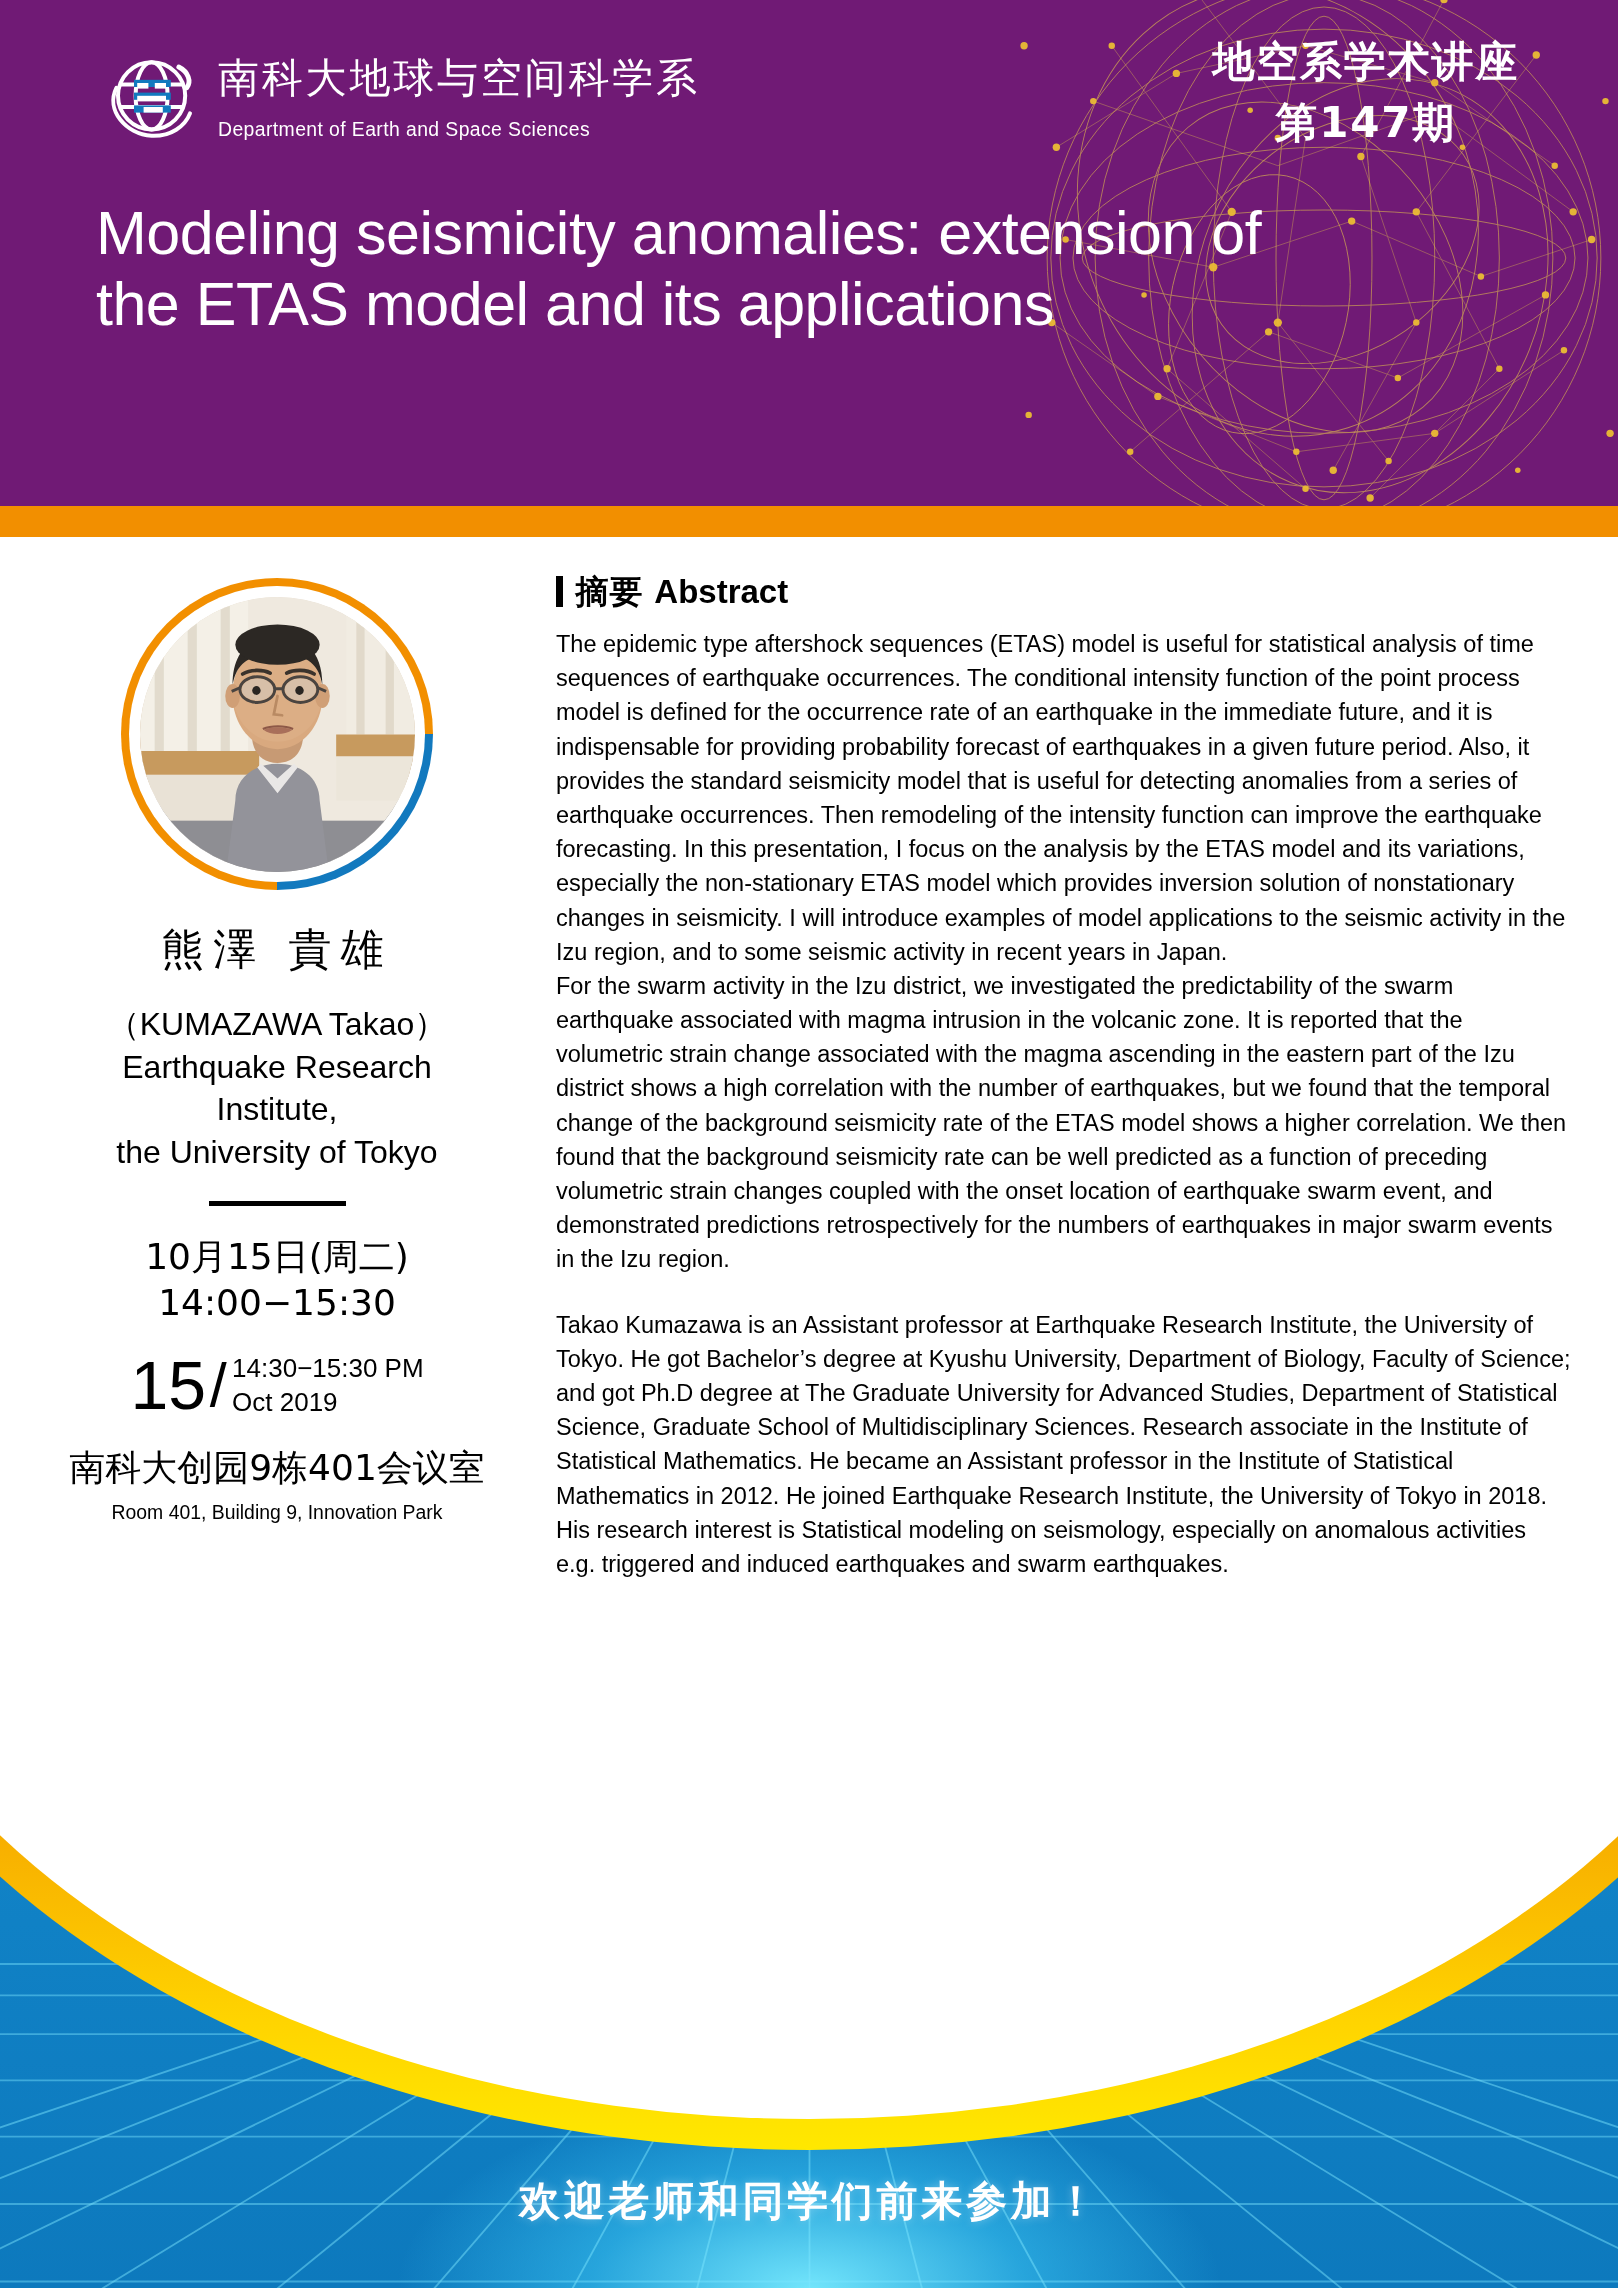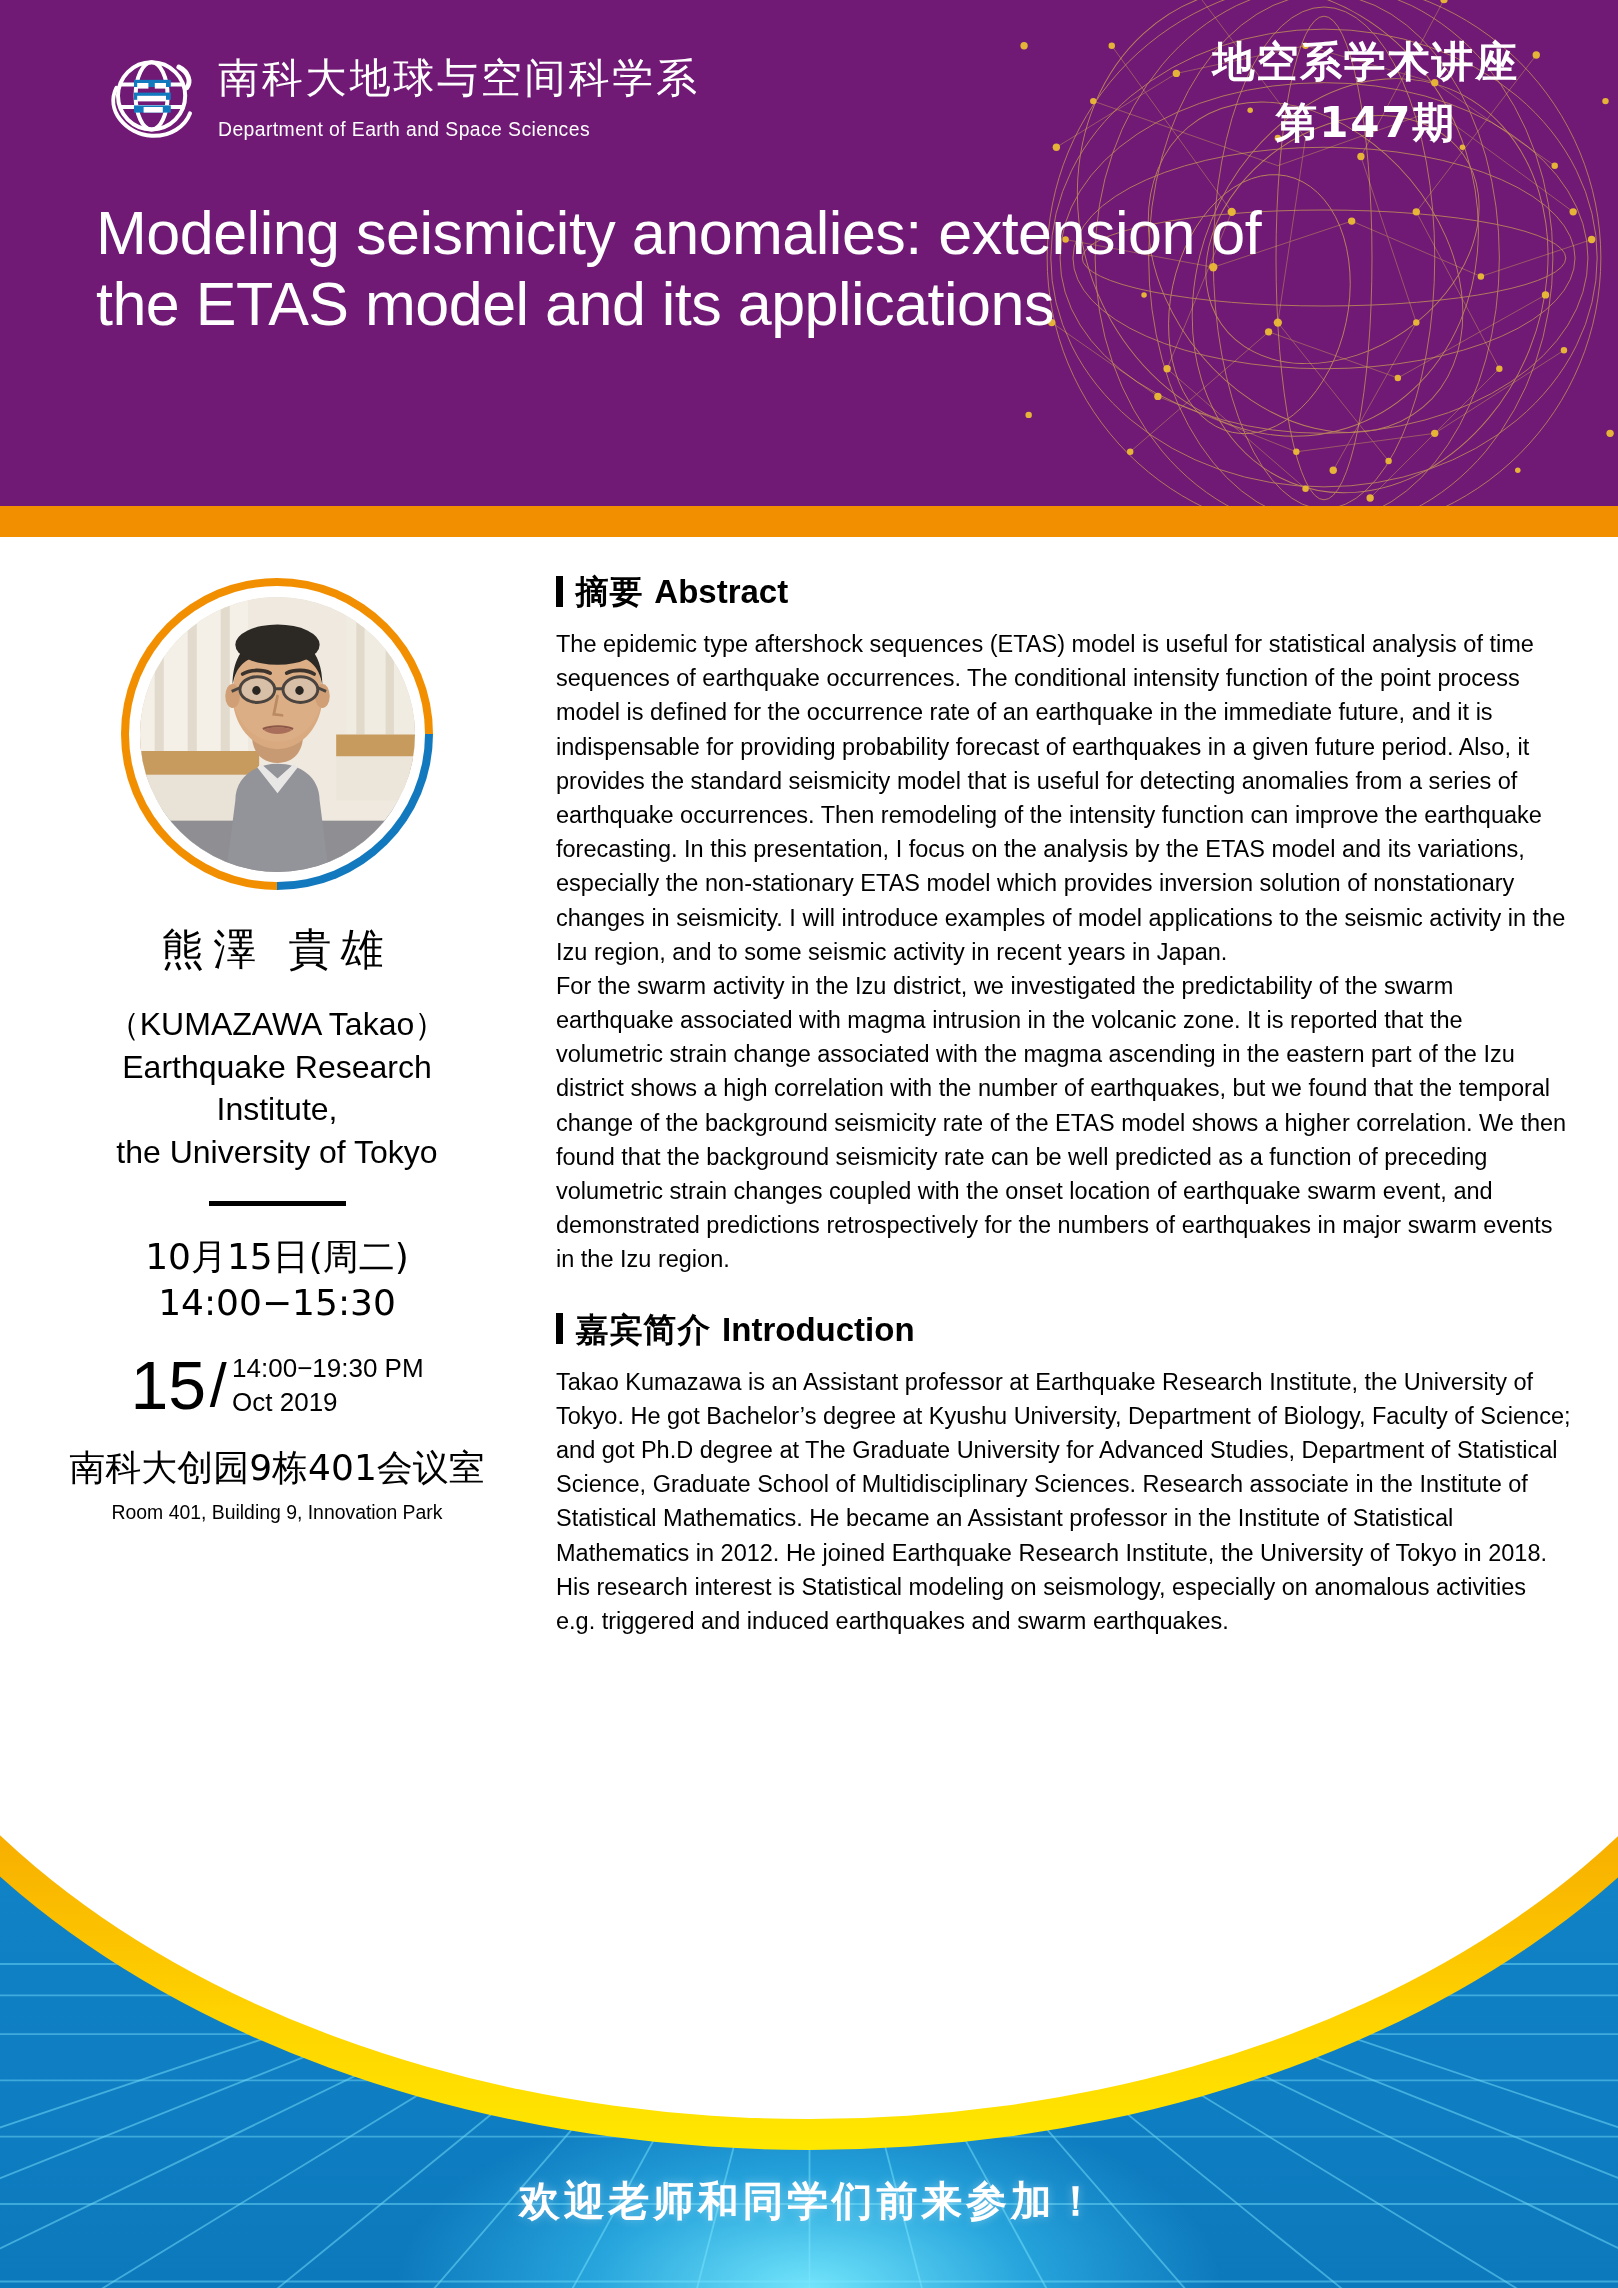--- a/index.html
+++ b/index.html
@@ -403,21 +403,21 @@
 
   <div class="date-cn">
     <div>10月15日(周二)</div>
     <div>14:00−15:30</div>
   </div>
 
   <div class="bigdate">
     <span class="bigdate-num">15</span>
     <span class="bigdate-slash">/</span>
     <span class="bigdate-stack">
-      <span style="display:block">14:00−19:30 PM</span>
+      <span style="display:block">14:30−15:30 PM</span>
       <span style="display:block">Oct  2019</span>
     </span>
   </div>
 
   <div class="venue-cn">南科大创园9栋401会议室</div>
   <div class="venue-en">Room 401, Building 9, Innovation Park</div>
 </div>
 
 <div class="rightcol">
 
@@ -427,25 +427,20 @@
     <span class="sec-en">Abstract</span>
   </div>
 
   <div class="body-text">
     <p>The epidemic type aftershock sequences (ETAS) model is useful for statistical analysis of time sequences of earthquake occurrences. The conditional intensity function of the point process model is defined for the occurrence rate of an earthquake in the immediate future, and it is indispensable for providing probability forecast of earthquakes in a given future period. Also, it provides the standard seismicity model that is useful for detecting anomalies from a series of earthquake occurrences. Then remodeling of the intensity function can improve the earthquake forecasting. In this presentation, I focus on the analysis by the ETAS model and its variations, especially the non-stationary ETAS model which provides inversion solution of nonstationary changes in seismicity. I will introduce examples of model applications to the seismic activity in the Izu region, and to some seismic activity in recent years in Japan.</p>
     <p>For the swarm activity in the Izu district, we investigated the predictability of the swarm earthquake associated with magma intrusion in the volcanic zone. It is reported that the volumetric strain change associated with the magma ascending in the eastern part of the Izu district shows a high correlation with the number of earthquakes, but we found that the temporal change of the background seismicity rate of the ETAS model shows a higher correlation. We then found that the background seismicity rate can be well predicted as a function of preceding volumetric strain changes coupled with the onset location of earthquake swarm event, and demonstrated predictions retrospectively for the numbers of earthquakes in major swarm events in the Izu region.</p>
   </div>
 
   <div class="gap-sec"></div>
 
-  <div class="sec-head">
-    <span class="sec-bar"></span>
-    <span class="sec-cn">嘉宾简介</span>
-    <span class="sec-en">Introduction</span>
-  </div>
 
   <div class="body-text">
     <p>Takao Kumazawa is an Assistant professor at Earthquake Research Institute, the University of Tokyo. He got Bachelor’s degree at Kyushu University, Department of Biology, Faculty of Science; and got Ph.D degree at The Graduate University for Advanced Studies, Department of Statistical Science, Graduate School of Multidisciplinary Sciences. Research associate in the Institute of Statistical Mathematics. He became an Assistant professor in the Institute of Statistical Mathematics in 2012. He joined Earthquake Research Institute, the University of Tokyo in 2018. His research interest is Statistical modeling on seismology, especially on anomalous activities e.g. triggered and induced earthquakes and swarm earthquakes.</p>
   </div>
 </div>
 
 <div class="welcome">欢迎老师和同学们前来参加！</div>
 
 
 </body></html>

